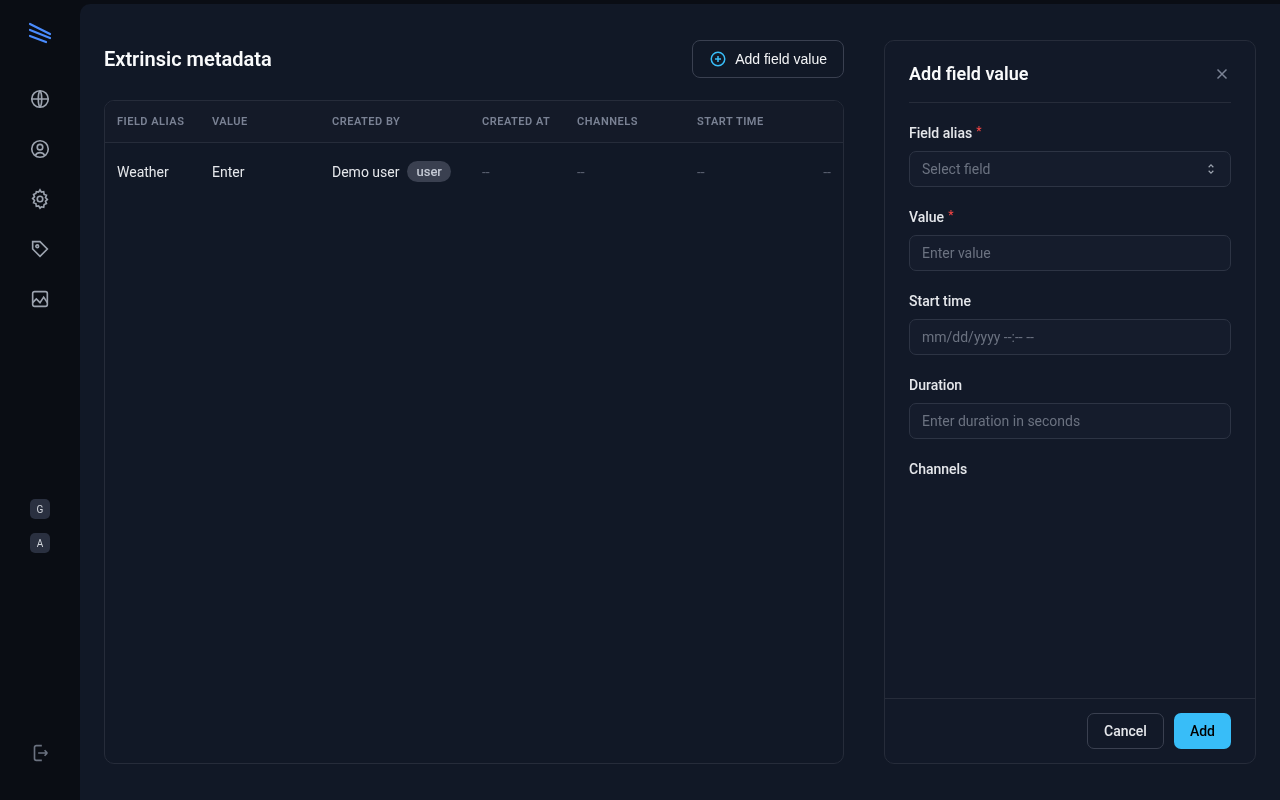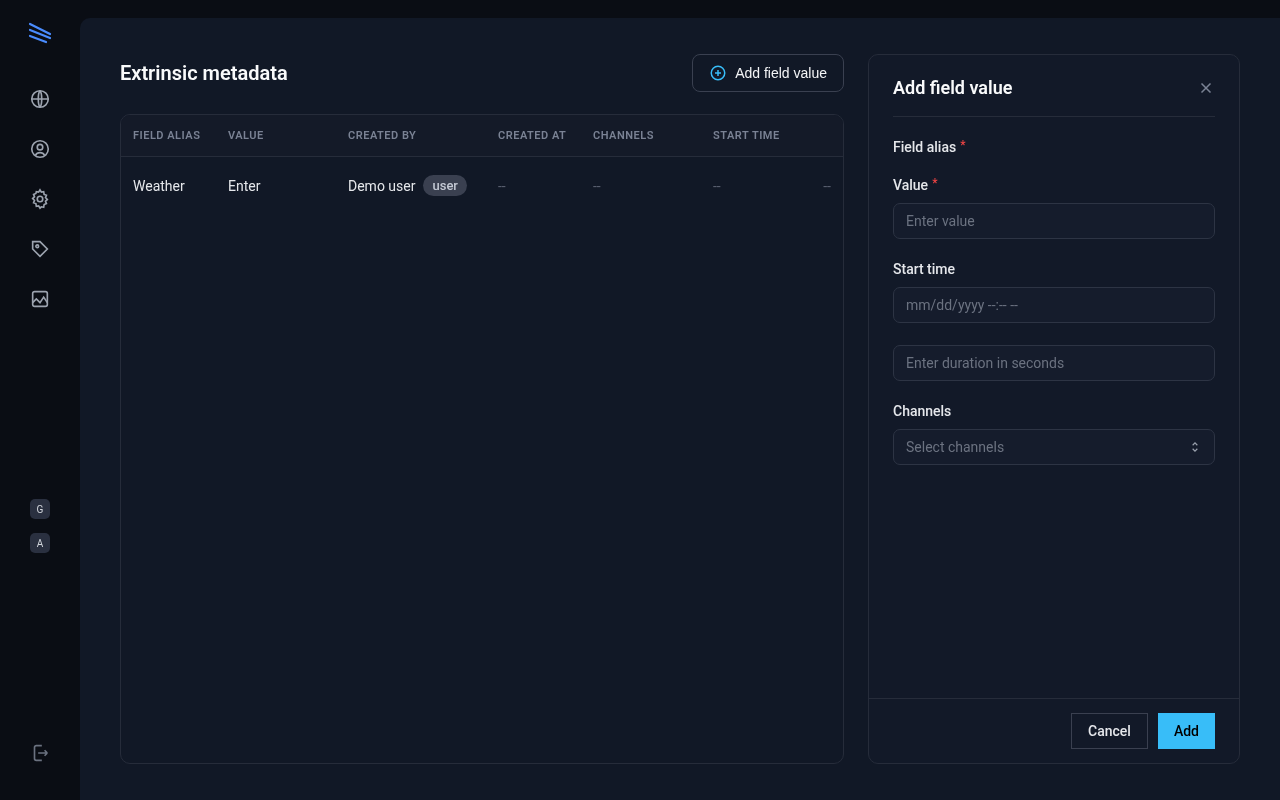--- a/index.html
+++ b/index.html
@@ -76,24 +76,24 @@
       height: 22px;
       color: #6b7280;
       cursor: pointer;
     }
 
     
     .main {
       flex: 1;
       background: #111826;
       border-radius: 10px 0 0 0;
-      margin-top: 18px;
-      padding: 36px 40px;
-      display: flex;
-      gap: 24px;
+      margin-top: 4px;
+      padding: 36px 24px;
+      display: flex;
+      gap: 40px;
       overflow: hidden;
     }
     .content-left {
       flex: 1;
       display: flex;
       flex-direction: column;
     }
     .page-header {
       display: flex;
       justify-content: space-between;
@@ -259,21 +259,21 @@
     }
     .panel-footer {
       border-top: 1px solid #262c3a;
       padding: 14px 24px;
       display: flex;
       justify-content: flex-end;
       gap: 10px;
     }
     .btn {
       padding: 9px 16px;
-      border-radius: 0;
+      border-radius: 7px;
       font-size: 14px;
       font-weight: 500;
       cursor: pointer;
       border: none;
       font-family: inherit;
     }
     .btn-secondary {
       background: transparent;
       border: 1px solid #3a4050;
       color: #e5e7eb;
@@ -387,45 +387,46 @@
         <h2 class="panel-title">Add field value</h2>
         <div class="close-btn">
           <svg viewBox="0 0 24 24" fill="none" stroke="currentColor" stroke-width="2">
               <path d="M6 6l12 12M18 6L6 18"></path>
             </svg>
         </div>
       </div>
 
       <div class="form-group">
         <label class="form-label required">Field alias</label>
-      </div>
-
-      <div class="form-group">
-        <label class="form-label required">Value</label>
-        <input class="form-control" placeholder="Enter value" style="">
-      </div>
-
-      <div class="form-group">
-        <label class="form-label">Start time</label>
-        <input class="form-control" placeholder="mm/dd/yyyy --:-- --" style="">
-      </div>
-
-      <div class="form-group">
-        <input class="form-control" placeholder="Enter duration in seconds" style="">
-      </div>
-
-      <div class="form-group">
-        <label class="form-label">Channels</label>
         <div class="form-select">
-          <span>Select channels</span>
+          <span>Select field</span>
           <svg class="select-caret" viewBox="0 0 24 24" fill="none" stroke="currentColor" stroke-width="2">
               <path d="M8 9l4-4 4 4M8 15l4 4 4-4"></path>
             </svg>
         </div>
       </div>
+
+      <div class="form-group">
+        <label class="form-label required">Value</label>
+        <input class="form-control" placeholder="Enter value" style="">
+      </div>
+
+      <div class="form-group">
+        <label class="form-label">Start time</label>
+        <input class="form-control" placeholder="mm/dd/yyyy --:-- --" style="">
+      </div>
+
+      <div class="form-group">
+        <label class="form-label">Duration</label>
+        <input class="form-control" placeholder="Enter duration in seconds" style="">
+      </div>
+
+      <div class="form-group">
+        <label class="form-label">Channels</label>
+      </div>
     </div>
 
     <div class="panel-footer">
       <button class="btn btn-secondary">Cancel</button>
       <button class="btn btn-primary">Add</button>
     </div>
   </div>
 </div>
 
 </body></html>

